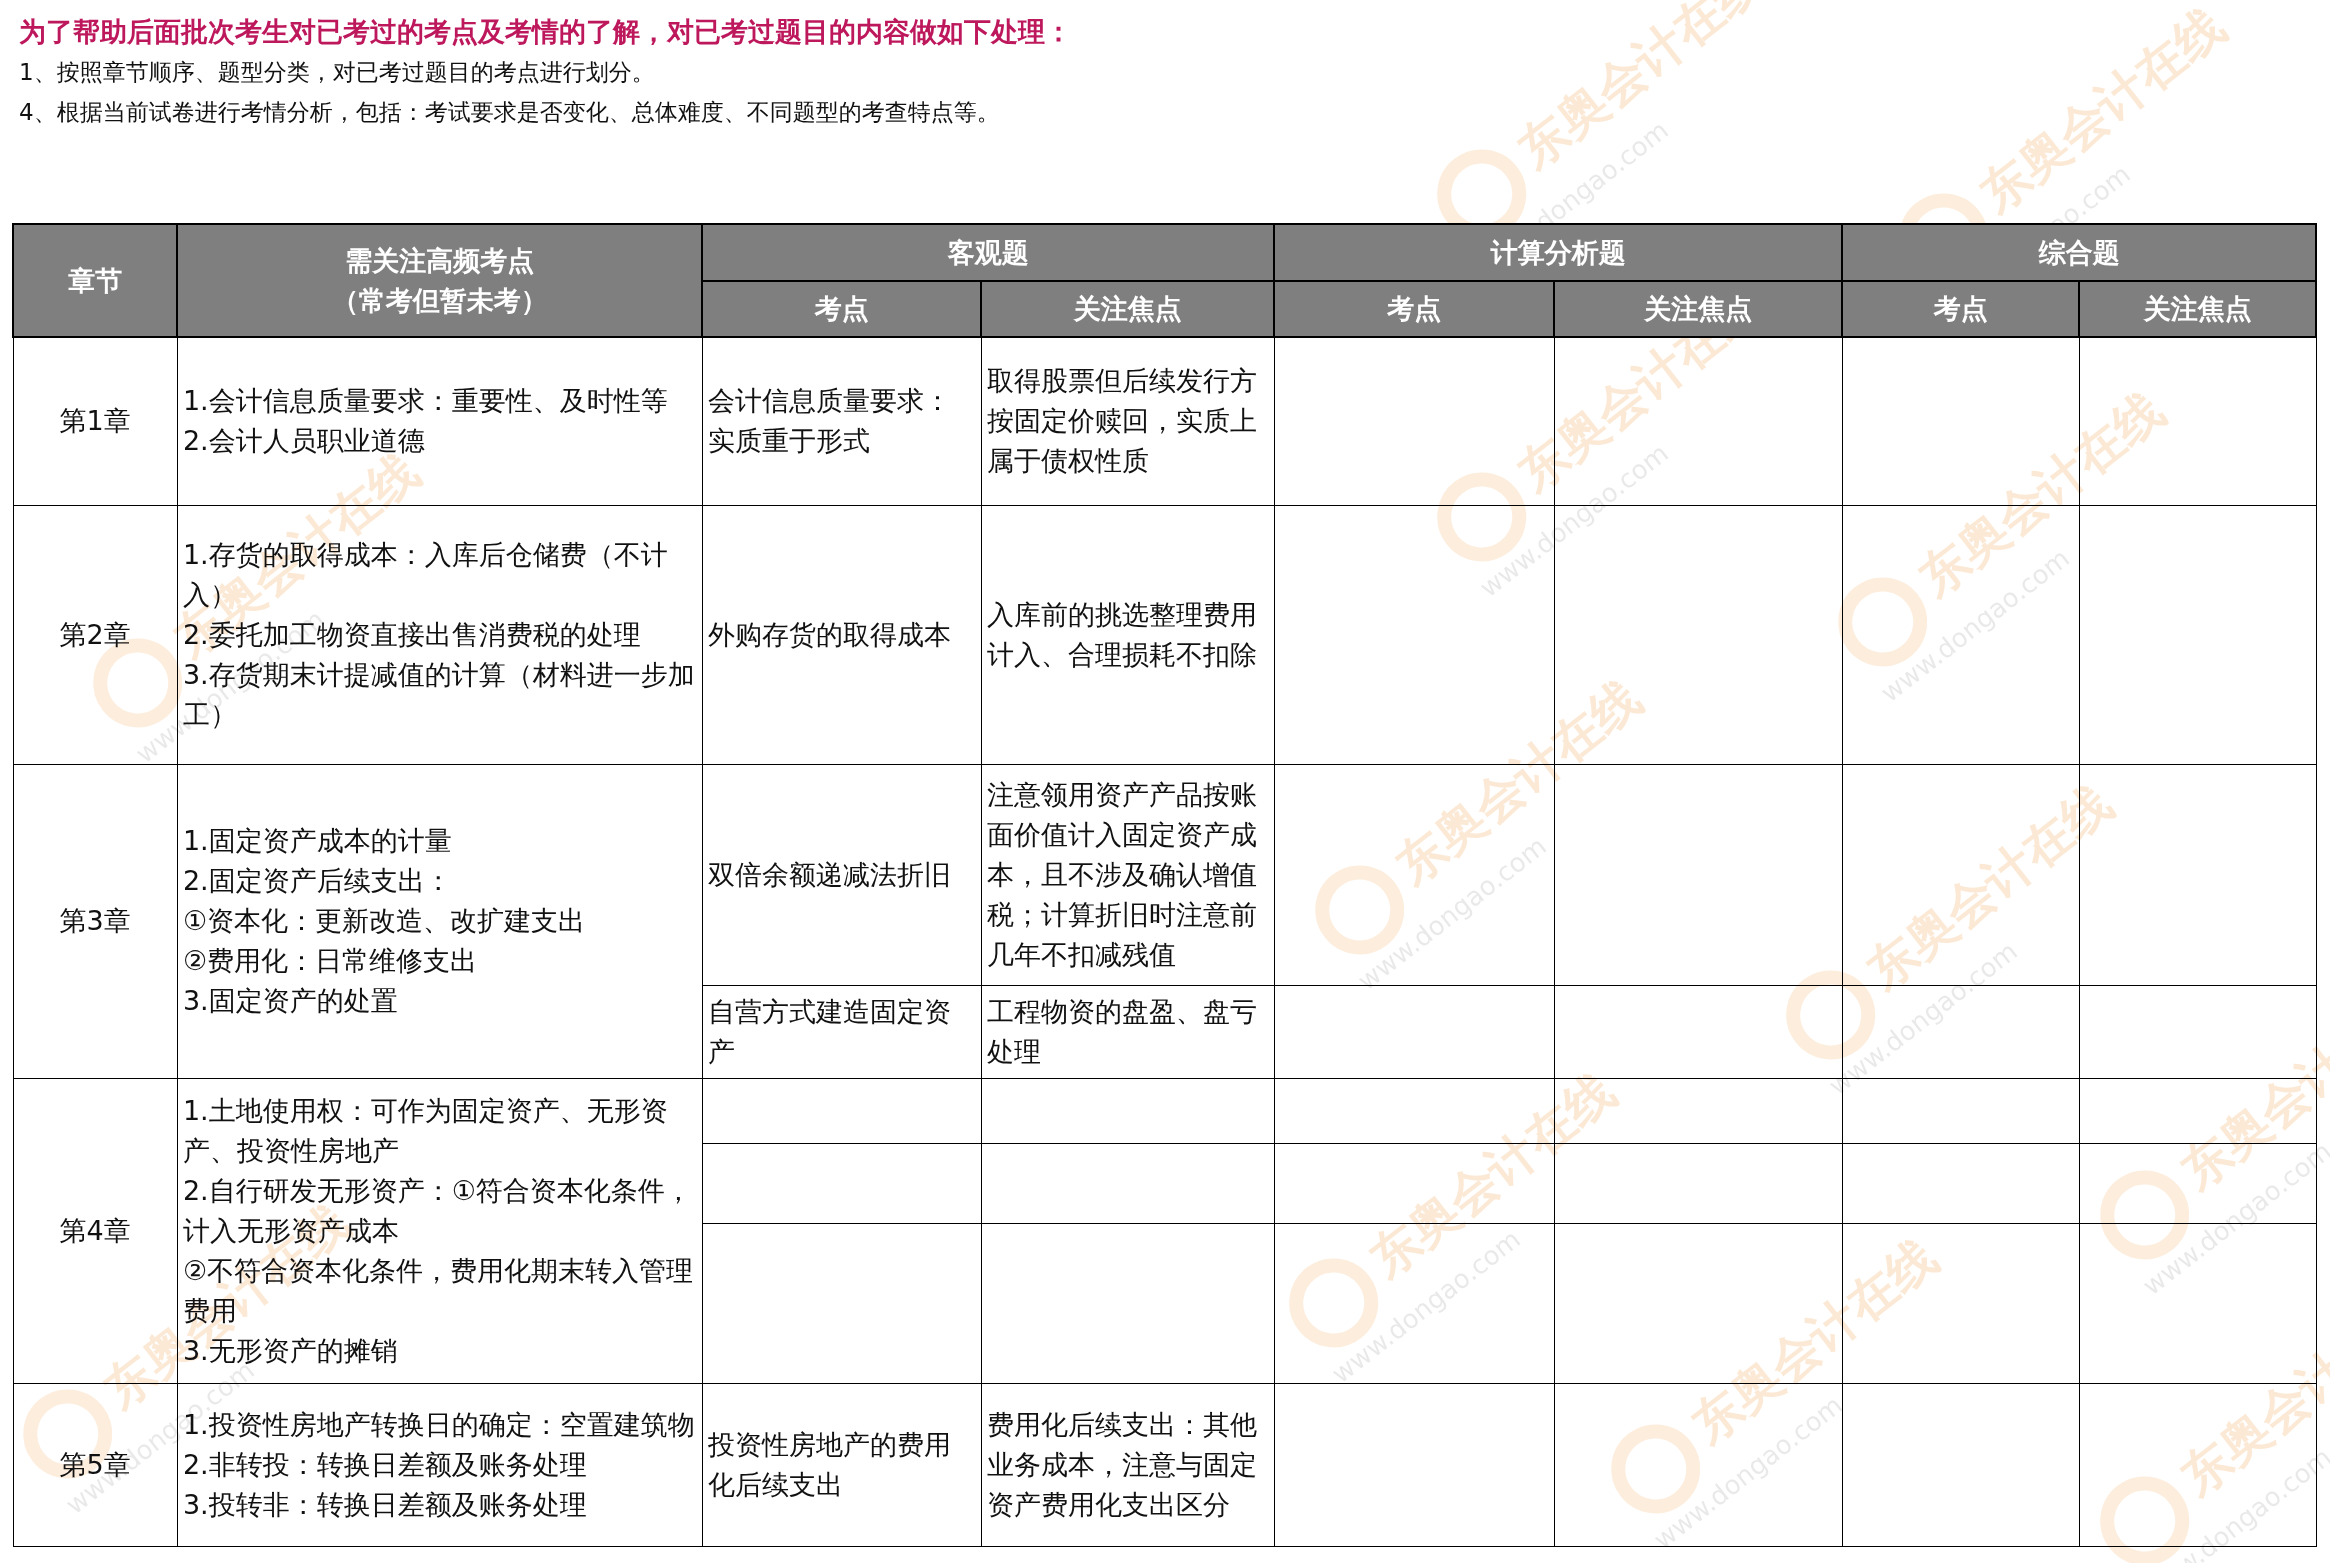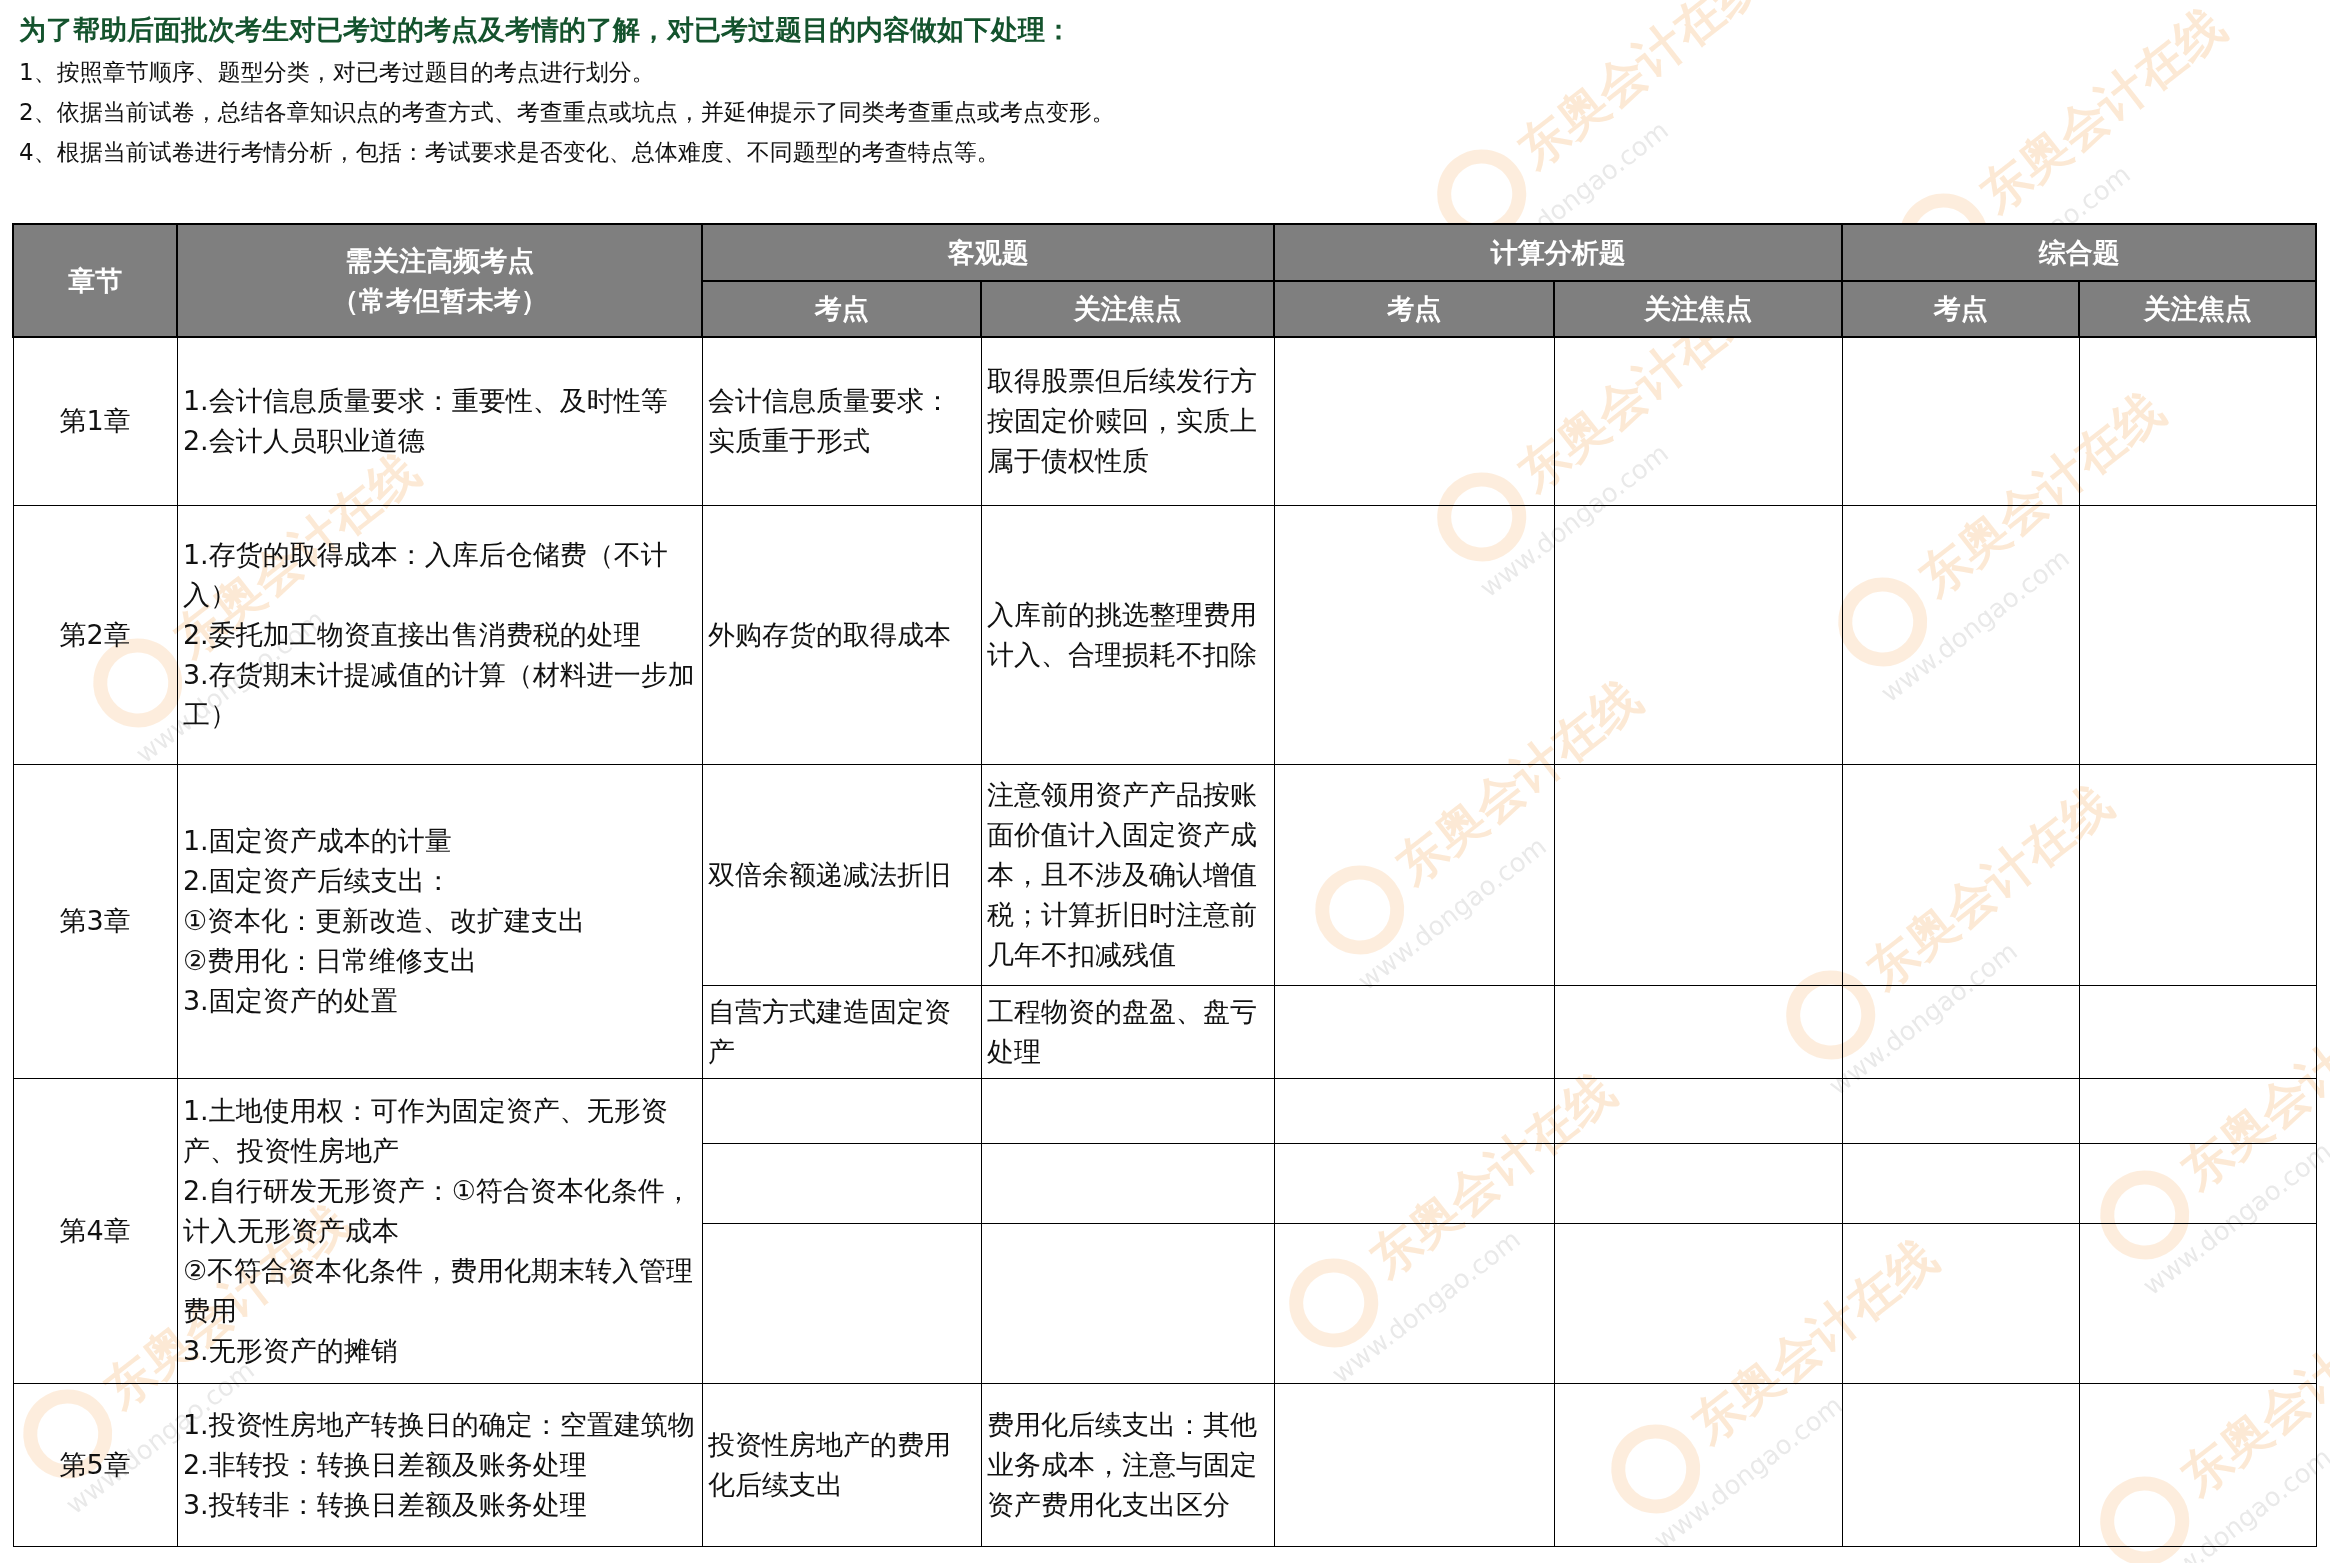--- a/index.html
+++ b/index.html
@@ -3,21 +3,21 @@
 <meta charset="utf-8">
 <style>
   html, body { margin: 0; padding: 0; background: #ffffff; }
   body {
     width: 2330px; height: 1564px; position: relative; overflow: hidden;
     font-family: "DejaVu Sans", "Liberation Sans", sans-serif;
     color: #111;
   }
   .intro { position: absolute; left: 19px; top: 12.2px; width: 2287px; }
   .intro .title {
-    color: #14532d; font-weight: bold; font-size: 27px; line-height: 40px; height: 40px; white-space: nowrap; font-family: Liberation Mono, monospace;
+    color: #be185d; font-weight: bold; font-size: 27px; line-height: 40px; height: 40px; white-space: nowrap;
   }
   .intro .line { font-size: 23px; line-height: 40px; height: 40px; white-space: nowrap; }
 
   table.grid {
     position: absolute; left: 12.2px; top: 223px;
     border-collapse: collapse; table-layout: fixed;
     width: 2304px;
   }
   table.grid td, table.grid th {
     border: 1.7px solid #000; padding: 0 5.2px; font-size: 27px; line-height: 40px;
@@ -53,21 +53,20 @@
 <div class="wm" style="left:1763px;top:873px;"><span class="ring"></span><span>东奥会计在线</span><span class="url">www.dongao.com</span></div>
 <div class="wm" style="left:1266px;top:1161px;"><span class="ring"></span><span>东奥会计在线</span><span class="url">www.dongao.com</span></div>
 <div class="wm" style="left:2077px;top:1073px;"><span class="ring"></span><span>东奥会计在线</span><span class="url">www.dongao.com</span></div>
 <div class="wm" style="left:1588px;top:1327px;"><span class="ring"></span><span>东奥会计在线</span><span class="url">www.dongao.com</span></div>
 <div class="wm" style="left:2077px;top:1379px;"><span class="ring"></span><span>东奥会计在线</span><span class="url">www.dongao.com</span></div>
 <div class="wm" style="left:0px;top:1292px;"><span class="ring"></span><span>东奥会计在线</span><span class="url">www.dongao.com</span></div>
 
 <div class="intro">
   <div class="title">为了帮助后面批次考生对已考过的考点及考情的了解，对已考过题目的内容做如下处理：</div>
   <div class="line">1、按照章节顺序、题型分类，对已考过题目的考点进行划分。</div>
-  <div class="line">2、依据当前试卷，总结各章知识点的考查方式、考查重点或坑点，并延伸提示了同类考查重点或考点变形。</div>
   <div class="line">4、根据当前试卷进行考情分析，包括：考试要求是否变化、总体难度、不同题型的考查特点等。</div>
 </div>
 
 <table class="grid">
   <colgroup>
     <col style="width:164px">
       <col style="width:525px">
     <col style="width:279px">
       <col style="width:293px">
     <col style="width:280px">

